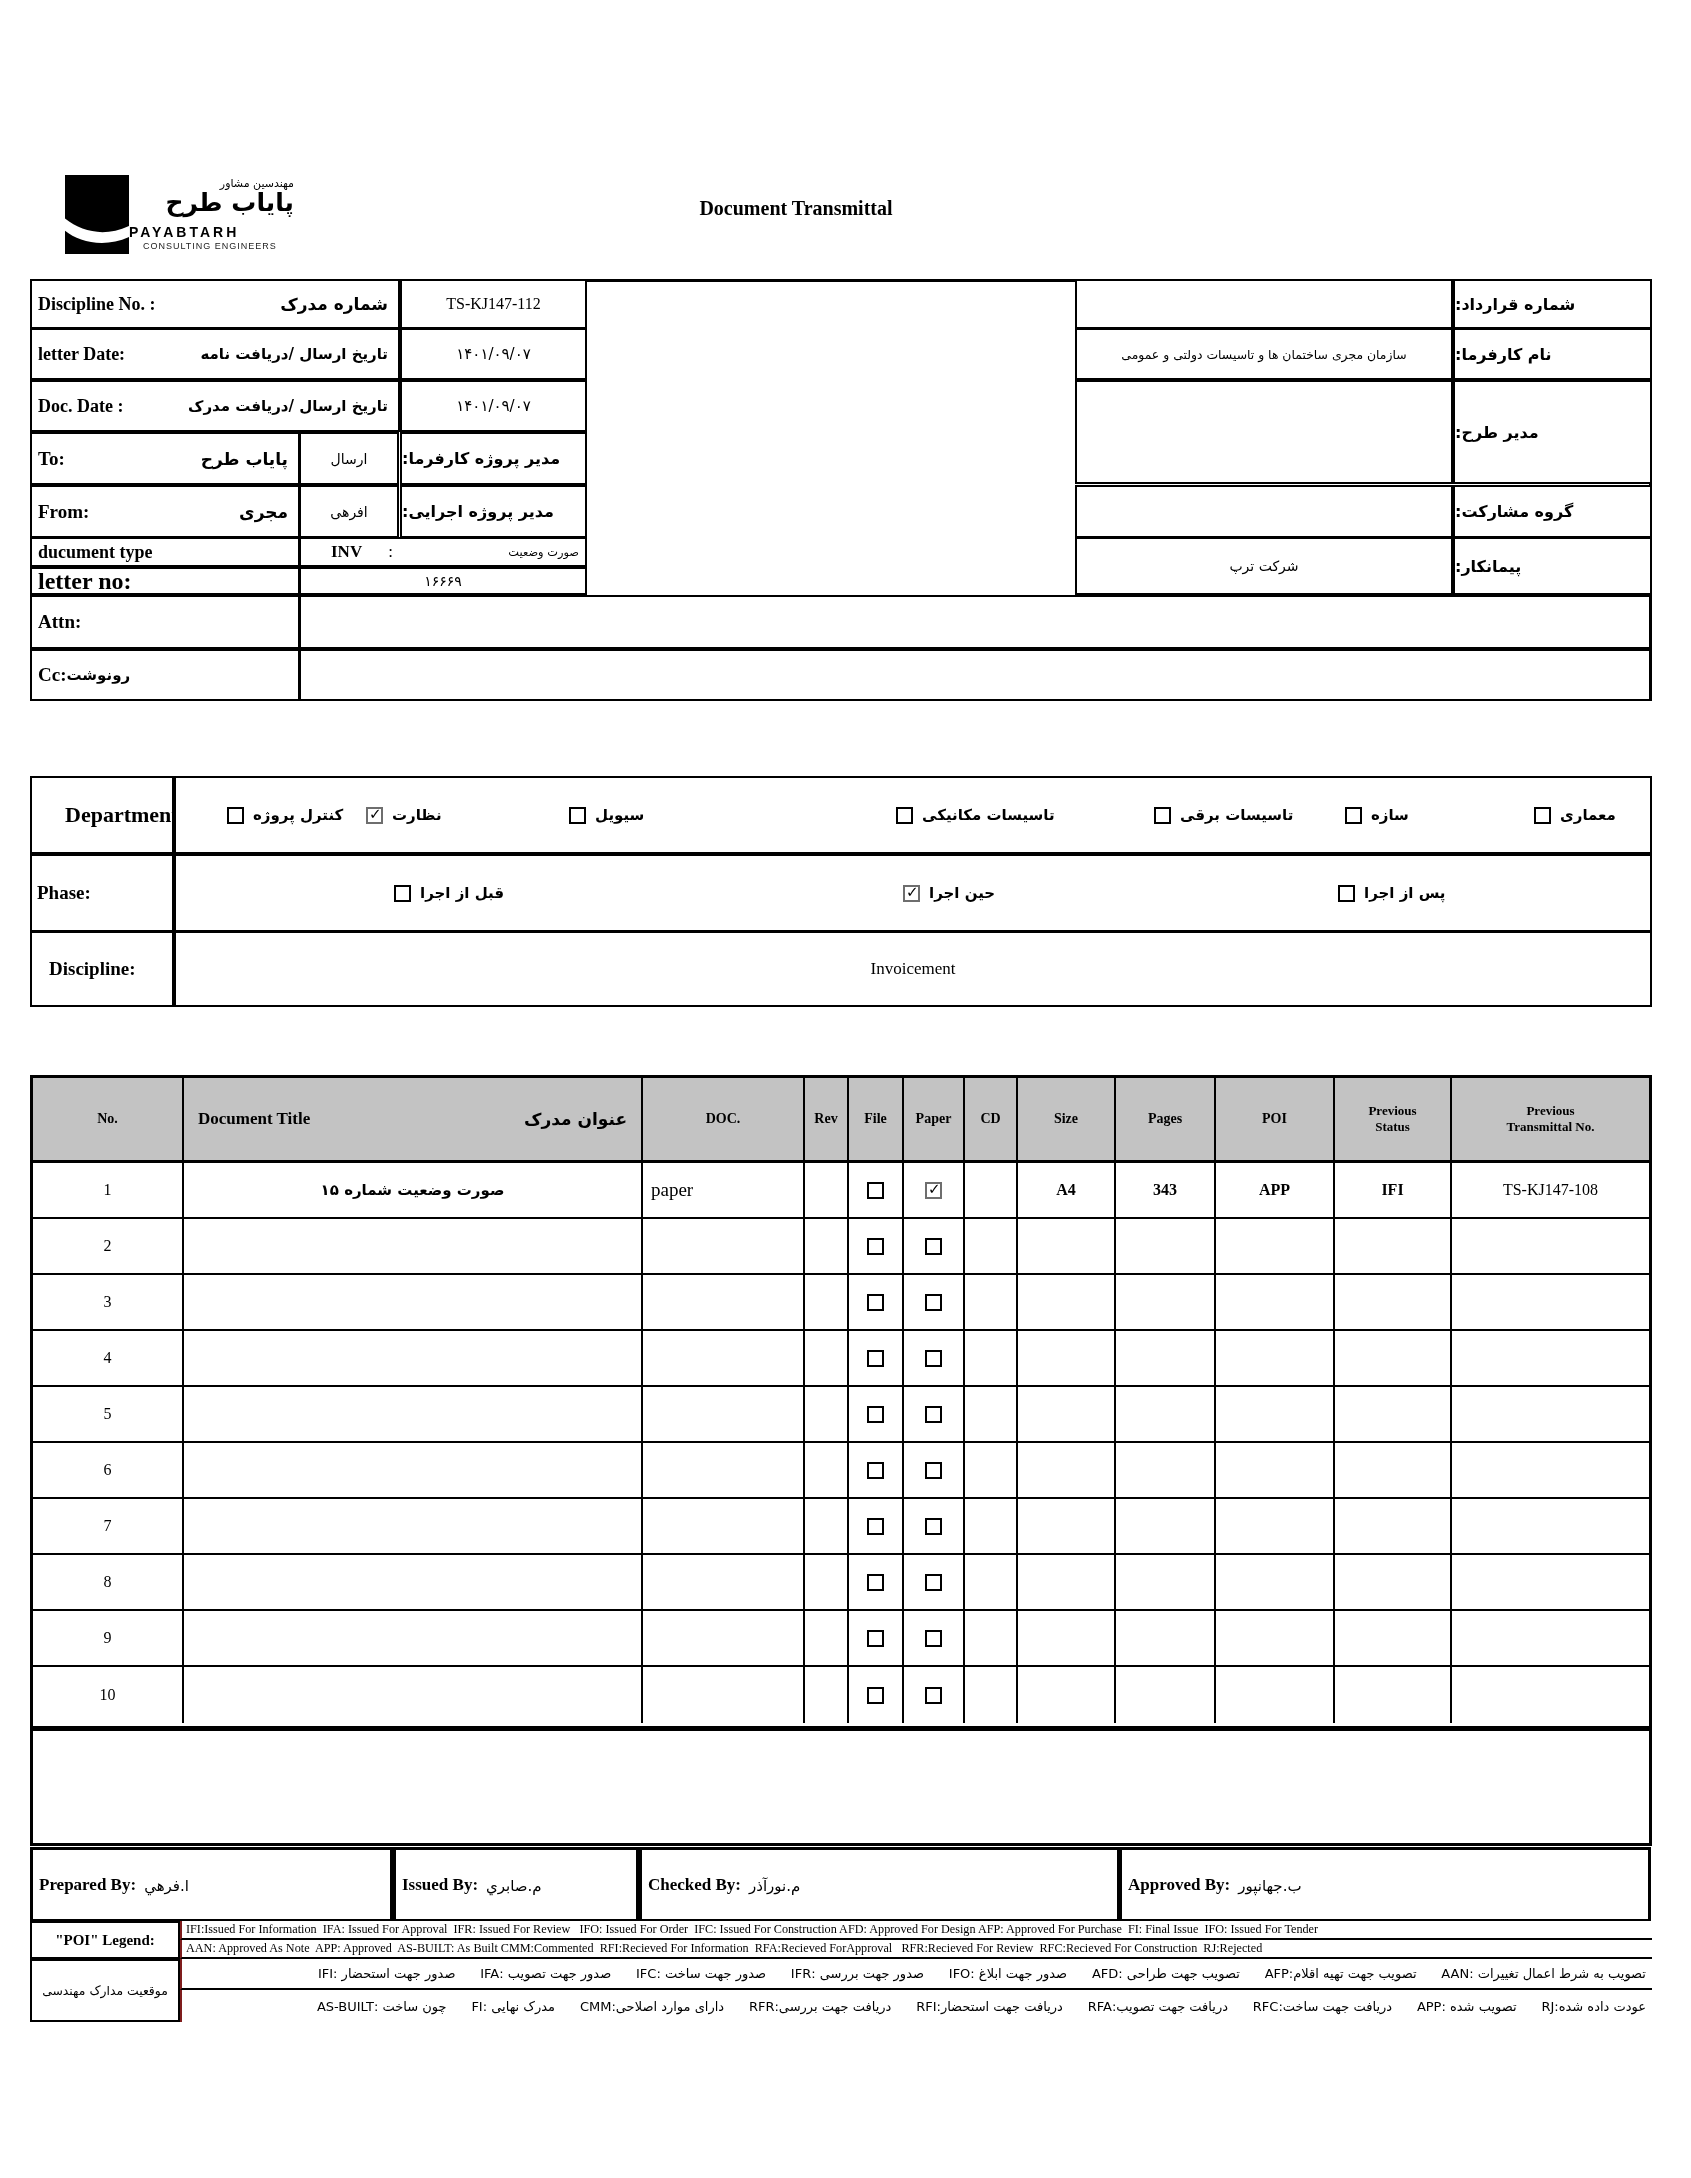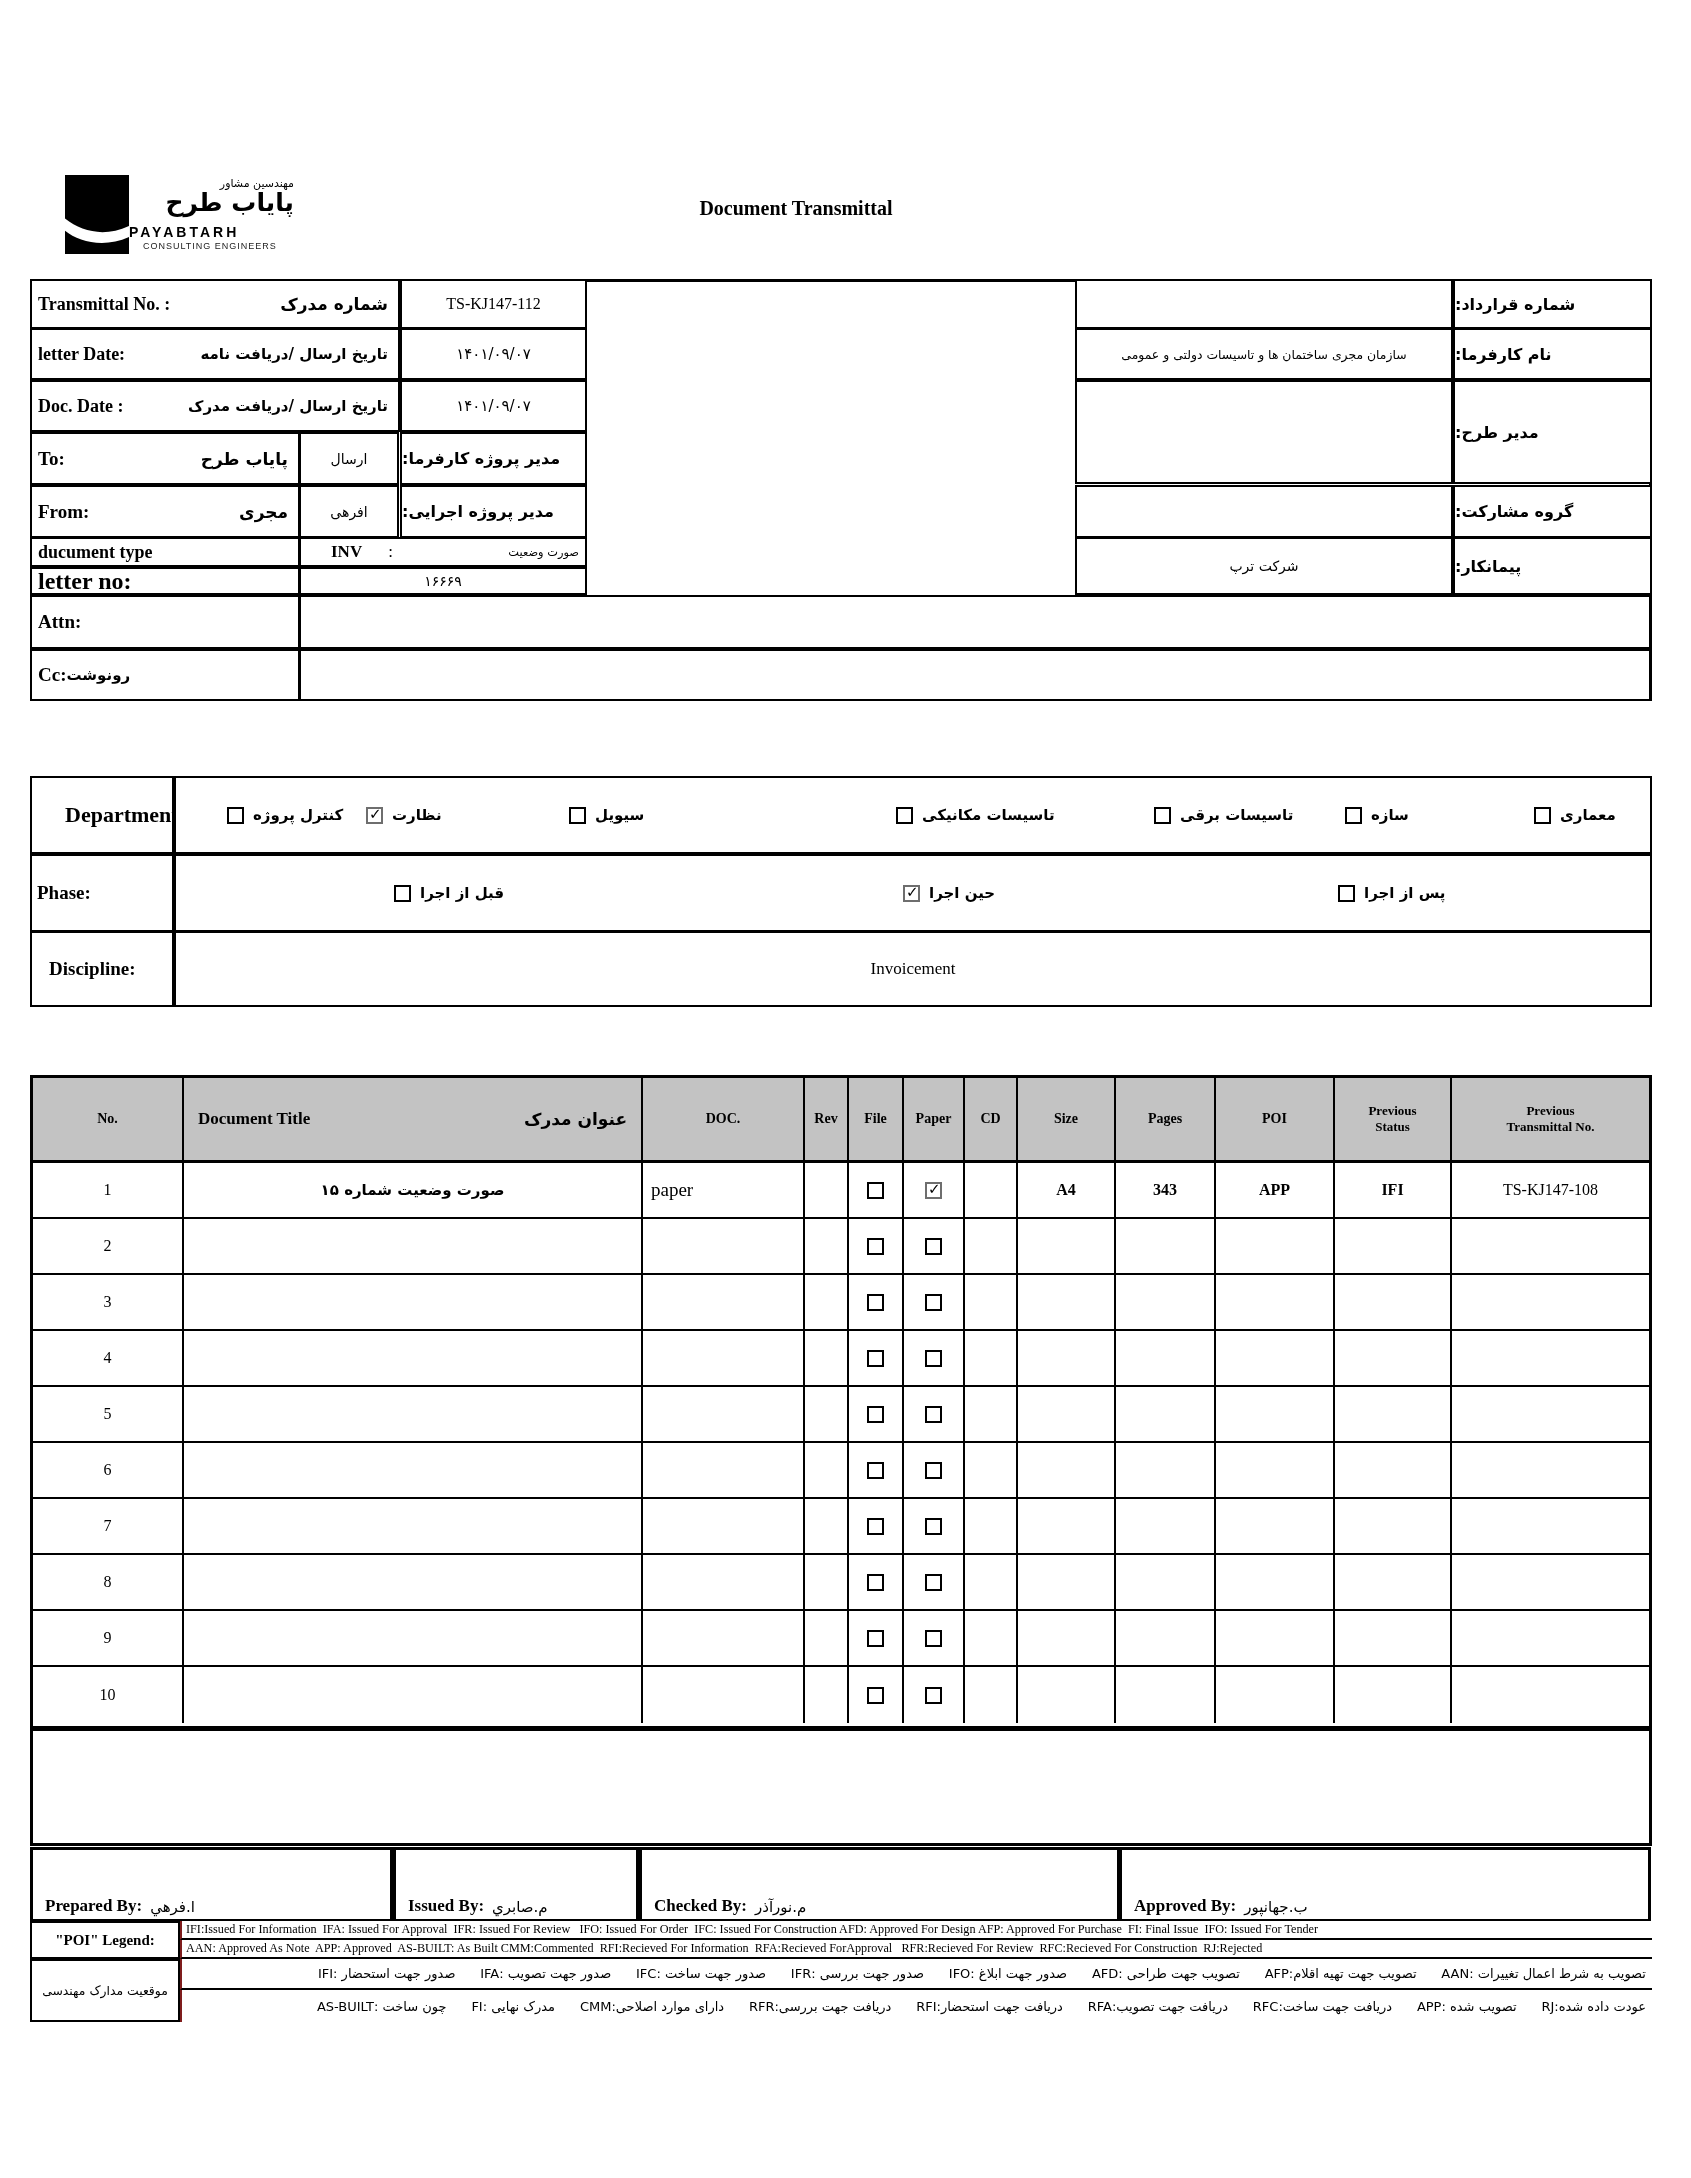--- a/index.html
+++ b/index.html
@@ -25,21 +25,21 @@
   .tcell:nth-child(12n){border-right:none;}
   .tcell:nth-last-child(-n+12){border-bottom:none;}
   .th{background:#c3c3c3;font-weight:bold;font-size:14px;text-align:center;border-bottom:3px solid #000;}
   .th-title{justify-content:space-between;padding:0 14px;font-size:17px;}
   .pre{white-space:pre-line;line-height:1.25;font-size:13px;}
   .c-title{font-family:"DejaVu Sans",sans-serif;direction:rtl;font-weight:bold;font-size:15px;}
   .c-doc{justify-content:flex-start;padding-left:8px;font-size:19px;font-weight:normal;}
   .c-bold{font-weight:bold;}
   .legend-line{position:absolute;box-sizing:border-box;border-bottom:2px solid #000;border-left:2px solid #7f1d1d;
     display:flex;align-items:center;white-space:pre;overflow:hidden;background:#fff;}
-  .sig{position:absolute;box-sizing:border-box;border:3px solid #000;background:#fff;padding:3px 12px;display:flex;align-items:flex-end;gap:8px;}
+  .sig{position:absolute;box-sizing:border-box;border:3px solid #000;background:#fff;padding:3px 6px;display:flex;align-items:center;gap:8px;}
   .sig .sl{font-weight:bold;font-size:17px;}
   .sig .sn{font-family:"DejaVu Sans",sans-serif;direction:rtl;font-size:15px;padding-top:2px;}
 </style>
 </head>
 <body>
 
 <div class="page">
 
   <div class="abs" style="left:65px;top:175px;width:229px;height:80px;">
     <span class="abs" style="left:0;top:0;width:64px;height:79px;">
@@ -52,21 +52,21 @@
     <div class="abs fa" style="left:72px;top:13px;width:157px;font-size:25px;font-weight:bold;text-align:right;">پایاب طرح</div>
     <div class="abs" style="left:64px;top:49px;width:149px;font-family:'Liberation Sans',sans-serif;font-weight:bold;font-size:14px;letter-spacing:3px;">PAYABTARH</div>
     <div class="abs" style="left:78px;top:66px;width:159px;font-family:'Liberation Sans',sans-serif;font-size:9px;letter-spacing:1px;color:#222;">CONSULTING ENGINEERS</div>
   </div>
 
   <div class="abs en-b" style="left:547px;top:197px;width:498px;text-align:center;font-size:20px;">Document Transmittal</div>
 
   <div class="frame" style="left:30px;top:279px;width:1622px;height:422px;"></div>
 
   <div class="cell spread" style="left:30px;top:279px;width:370px;height:50px;">
-    <span class="en-b" style="font-size:18px;">Transmittal No. :</span>
+    <span class="en-b" style="font-size:18px;">Discipline No. :</span>
     <span class="fa" style="font-weight:bold;font-size:17px;">شماره مدرک</span>
   </div>
   <div class="cell center" style="left:400px;top:279px;width:187px;height:50px;font-size:16px;">TS-KJ147-112</div>
 
   <div class="cell spread" style="left:30px;top:328px;width:370px;height:52px;">
     <span class="en-b" style="font-size:18px;">letter Date:</span>
     <span class="fa" style="font-weight:bold;font-size:15px;">تاریخ ارسال /دریافت نامه</span>
   </div>
   <div class="cell center" dir="ltr" style="left:400px;top:328px;width:187px;height:52px;font-size:15px;font-family:'DejaVu Sans',sans-serif;">۱۴۰۱/۰۹/۰۷</div>
 

